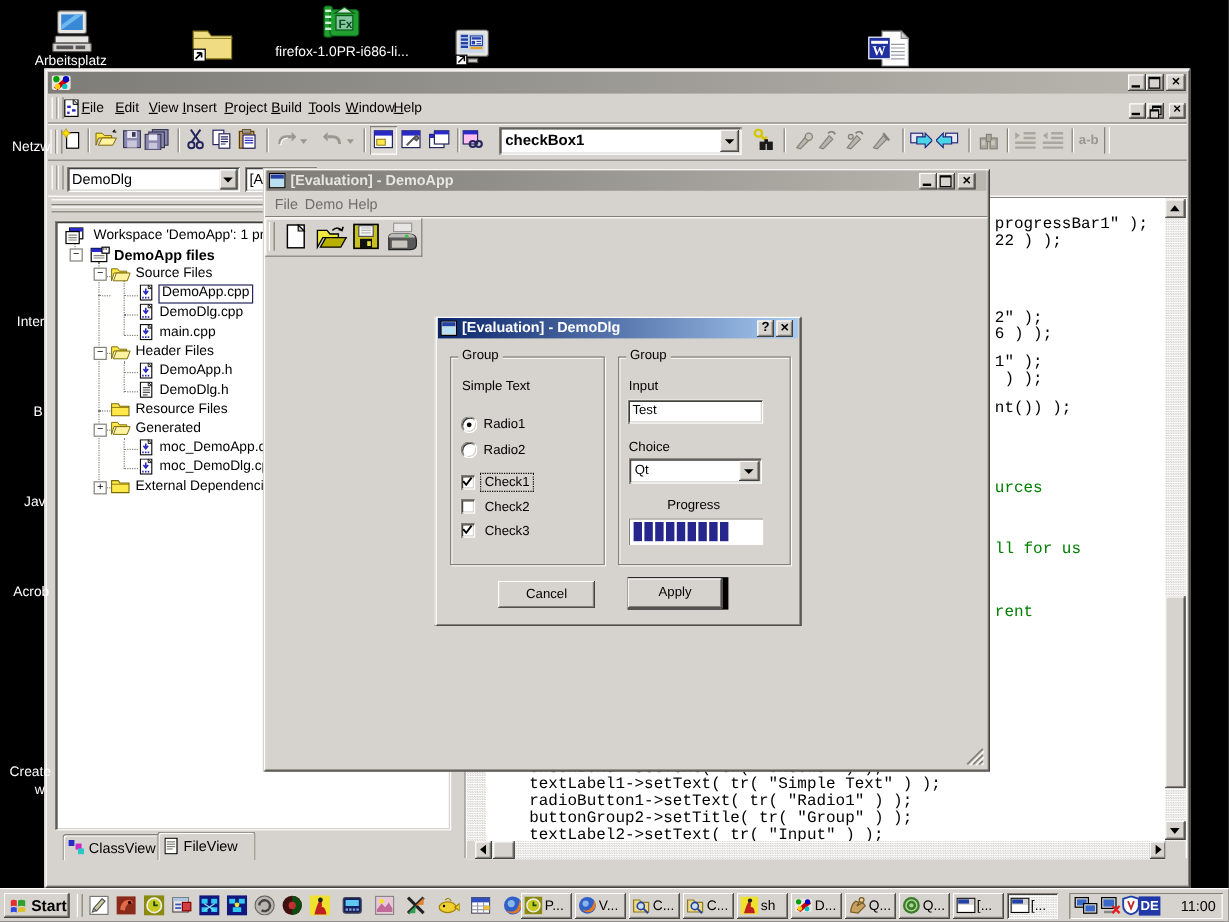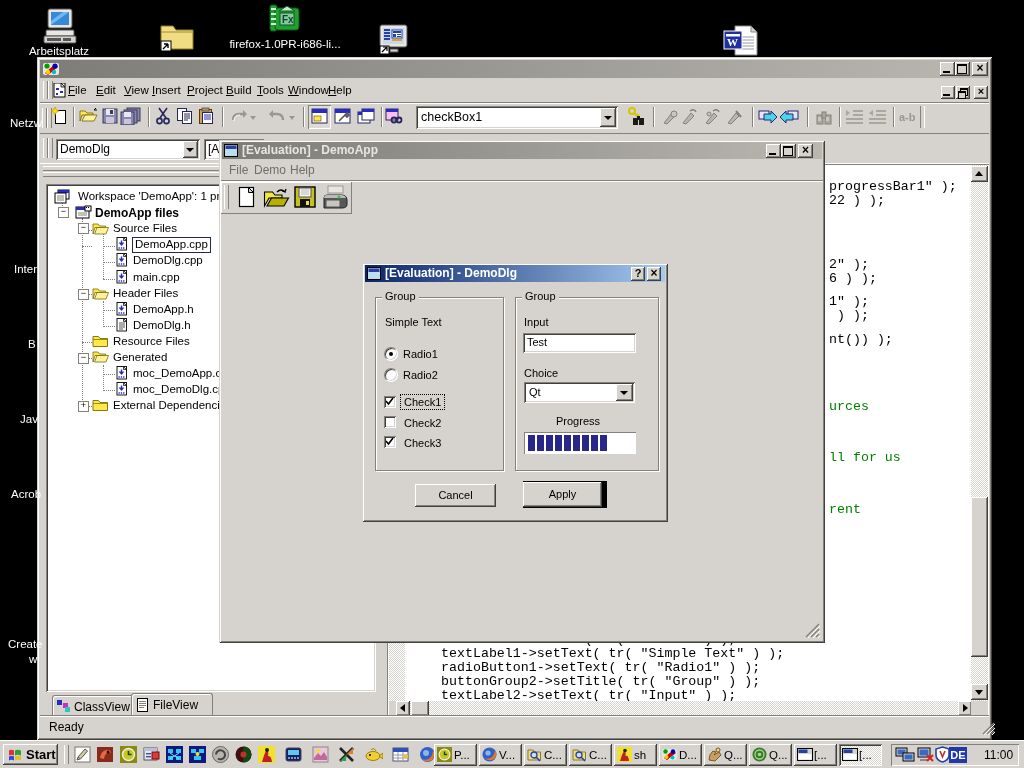--- a/index.html
+++ b/index.html
@@ -199,21 +199,21 @@
     <div class="abs sep" style="left:341px;top:3px;height:20px;"></div>
     <svg class="abs" style="left:345px;top:4px" width="18" height="17" viewBox="0 0 18 17">
         <rect x="1" y="1" width="12" height="11" fill="#ffc0f0" stroke="#26265e"></rect>
         <rect x="1" y="1" width="12" height="3" fill="#2929c6"></rect>
         <g stroke="#26265e" stroke-width="1.8" fill="none">
           <circle cx="9" cy="12" r="2.5"></circle>
           <circle cx="14" cy="12" r="2.5"></circle>
         </g>
       </svg>
     <div class="abs sunk" style="left:376px;top:2px;width:202px;height:23px;">
-      <div class="abs" style="left:5px;top:4px;font-weight:normal;font-size:12.5px;">checkBox1</div>
+      <div class="abs" style="left:5px;top:4px;font-weight:bold;font-size:12.5px;">checkBox1</div>
       <div class="abs btn" style="left:184px;top:2px;width:16px;height:19px;">
           <div class="abs" style="left:4px;top:8px;width:0;height:0;border:4px solid transparent;border-top:4px solid #000;"></div>
         </div>
     </div>
     <svg class="abs" style="left:587px;top:3px" width="19" height="20" viewBox="0 0 19 20">
         <circle cx="5" cy="4" r="3" fill="none" stroke="#d6c600" stroke-width="2"></circle>
         <path d="M7 6 l5 5 m-2-2 l2-2" stroke="#d6c600" stroke-width="2" fill="none"></path>
         <g fill="#1a1a1a">
           <rect x="6" y="11" width="5" height="7"></rect>
           <rect x="12" y="11" width="5" height="7"></rect>
@@ -463,35 +463,20 @@
           </div>
         <div class="abs btn" style="left:22px;top:0;width:18px;height:15px;"></div>
         <div class="abs btn" style="left:569px;top:0;width:14px;height:15px;">
             <div class="abs" style="left:5px;top:3px;width:0;height:0;border:4.5px solid transparent;border-left:5px solid #000;border-right:none;"></div>
           </div>
       </div>
       <div class="abs face" style="left:584px;top:537px;width:17px;height:15px;"></div>
     </div>
   </div>
 
-  <div class="abs" style="left:3px;top:658px;width:949px;height:22px;border-top:1px solid #848278;box-shadow:0 1px 0 #fff inset;">
-    <div class="abs" style="left:9px;top:4px;font-size:12px;">Ready</div>
-    <svg class="abs" style="left:942px;top:6px" width="13" height="13">
-      <g stroke="#848278" stroke-width="1.4">
-          <line x1="12" y1="1" x2="1" y2="12"></line>
-          <line x1="12" y1="5" x2="5" y2="12"></line>
-          <line x1="12" y1="9" x2="9" y2="12"></line>
-        </g>
-      <g stroke="#fff" stroke-width="1">
-          <line x1="13" y1="2" x2="2" y2="13"></line>
-          <line x1="13" y1="6" x2="6" y2="13"></line>
-          <line x1="13" y1="10" x2="10" y2="13"></line>
-        </g>
-    </svg>
-  </div>
 </div>
 
 <div class="abs face wframe" id="evalwin" style="left:219px;top:140px;width:606px;height:503px;">
   <div class="abs" style="left:3px;top:2px;width:600px;height:17px;background:linear-gradient(90deg,#7d7c76,#bab7b1);">
     <svg class="abs" style="left:2px;top:2px" width="14" height="13" viewBox="0 0 14 13">
         <rect x="0.5" y="0.5" width="13" height="12" fill="#d6d3ce" stroke="#000"></rect>
         <rect x="1.5" y="1.5" width="11" height="3.5" fill="#2442a5"></rect>
         <rect x="1.5" y="5" width="11" height="6.5" fill="#b8e0f0"></rect>
       </svg>
     <div class="abs titletxt" style="left:20px;top:1px;">[Evaluation] - DemoApp</div>

